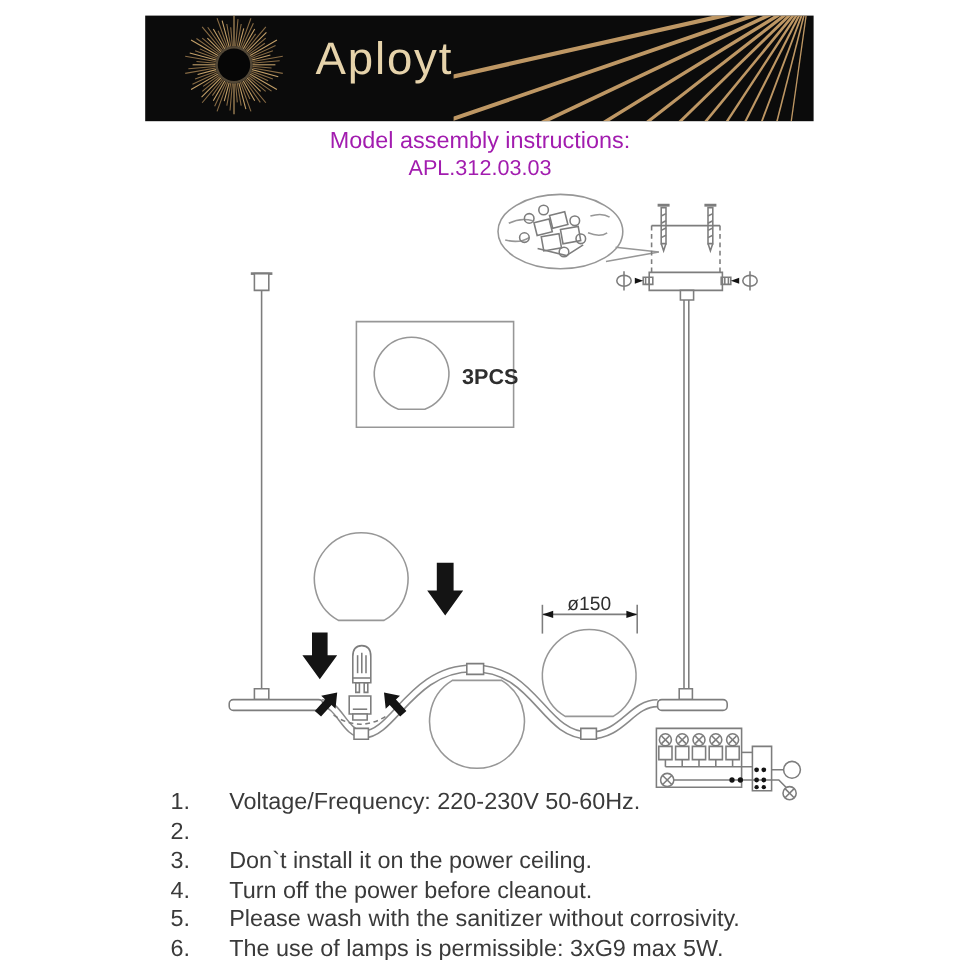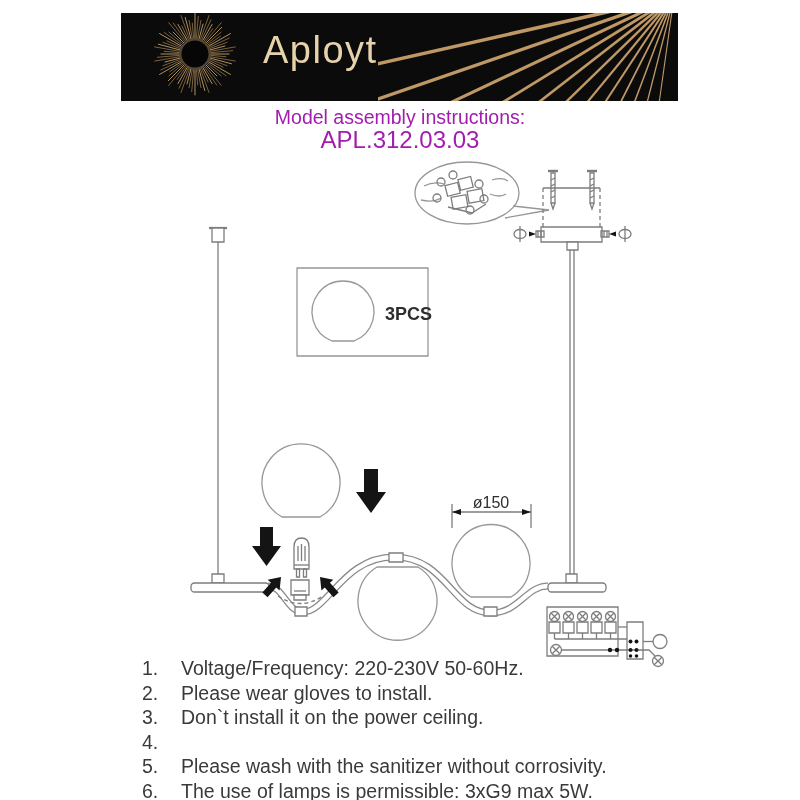--- a/index.html
+++ b/index.html
@@ -6,27 +6,27 @@
   .page{position:relative;width:726px;height:800px;background:#ffffff;overflow:hidden;
         font-family:"Liberation Sans",sans-serif;}
   .banner{position:absolute;left:121px;top:13px;width:557px;height:88px;background:#0b0b0b;overflow:hidden;}
   .banner svg{position:absolute;}
   #logo-svg{left:31px;top:-2px;}
   #corner-svg{right:0;top:0;}
   .brand{position:absolute;left:142px;top:15px;font-size:38px;line-height:1.2;color:#e6d3ab;
          letter-spacing:1.5px;font-weight:400;}
   .title-block{position:absolute;top:106px;left:0;width:800px;text-align:center;color:#a21caf;}
   .title-l1{font-size:19.5px;line-height:22px;}
-  .title-l2{font-size:24px;line-height:22px;margin-top:1px;}
+  .title-l2{font-size:18px;line-height:22px;margin-top:1px;}
   .drawing{position:absolute;left:0;top:0;}
   .drawing *{vector-effect:non-scaling-stroke;}
   .instructions{position:absolute;left:142px;top:656px;color:#3a3a3a;font-size:19.5px;}
   .item{display:flex;line-height:24.6px;}
   .item .num{width:27px;flex:none;}
-  .item .txt{margin-left:12px;white-space:nowrap;}
+  .item .txt{margin-left:22px;white-space:nowrap;}
   .ln{stroke:#7d7d7d;stroke-width:1.3;fill:none;}
   .lt{stroke:#979797;stroke-width:1.3;fill:none;}
   .wh{fill:#ffffff;}
   .tube-out{stroke:#8a8a8a;stroke-width:7;fill:none;}
   .tube-in{stroke:#ffffff;stroke-width:4.4;fill:none;}
   .blk{fill:#141414;stroke:none;}
   .dash{stroke-dasharray:4 3;}
   .svg-label{font-family:"Liberation Sans",sans-serif;fill:#2e2e2e;}
 </style>
 </head>
@@ -346,28 +346,28 @@
     </g>
   </svg>
 
   <div class="instructions">
     <div class="item">
       <span class="num">1.</span>
       <span class="txt">Voltage/Frequency: 220-230V 50-60Hz.</span>
     </div>
     <div class="item">
       <span class="num">2.</span>
-      <span class="txt">Please wear gloves to install.</span>
     </div>
     <div class="item">
       <span class="num">3.</span>
       <span class="txt">Don`t install it on the power ceiling.</span>
     </div>
     <div class="item">
       <span class="num">4.</span>
+      <span class="txt">Turn off the power before cleanout.</span>
     </div>
     <div class="item">
       <span class="num">5.</span>
       <span class="txt">Please wash with the sanitizer without corrosivity.</span>
     </div>
     <div class="item">
       <span class="num">6.</span>
       <span class="txt">The use of lamps is permissible: 3xG9 max 5W.</span>
     </div>
   </div>

